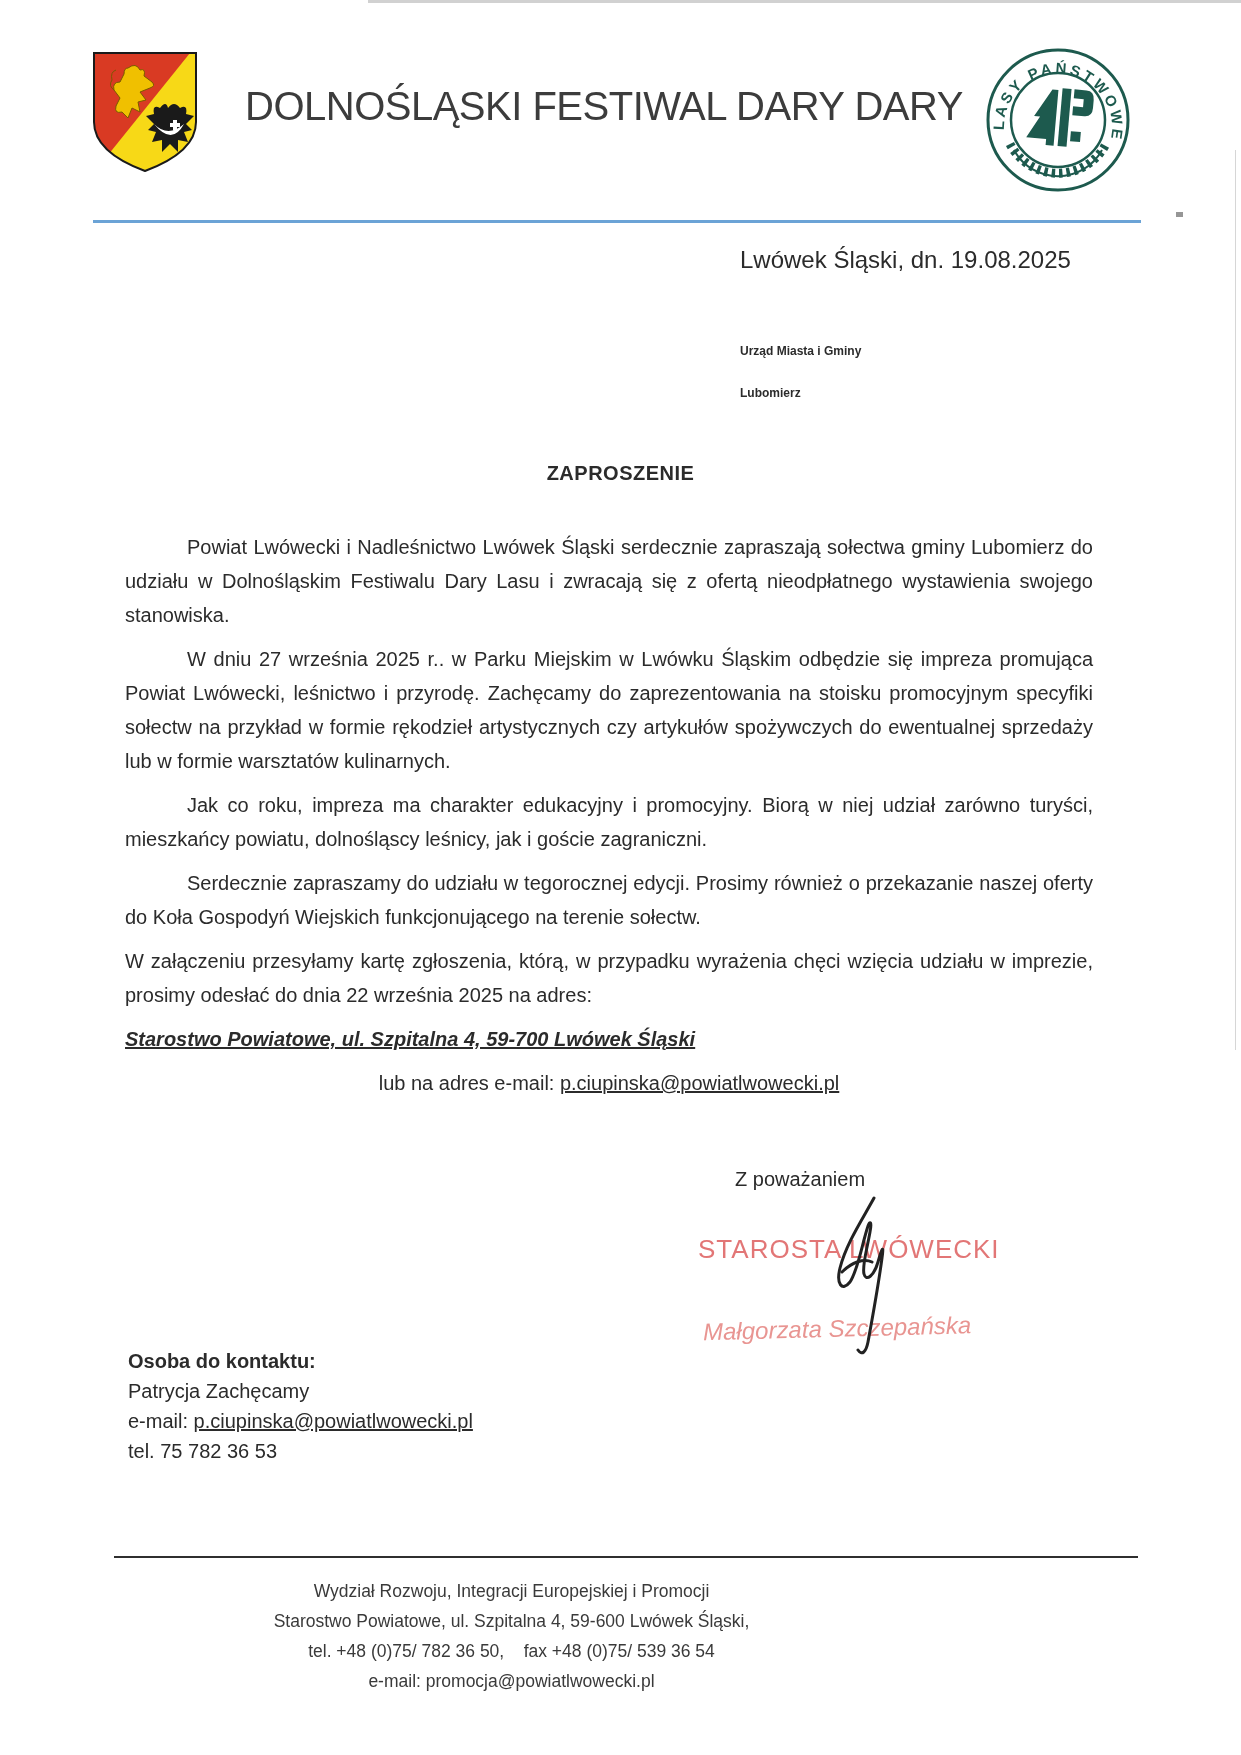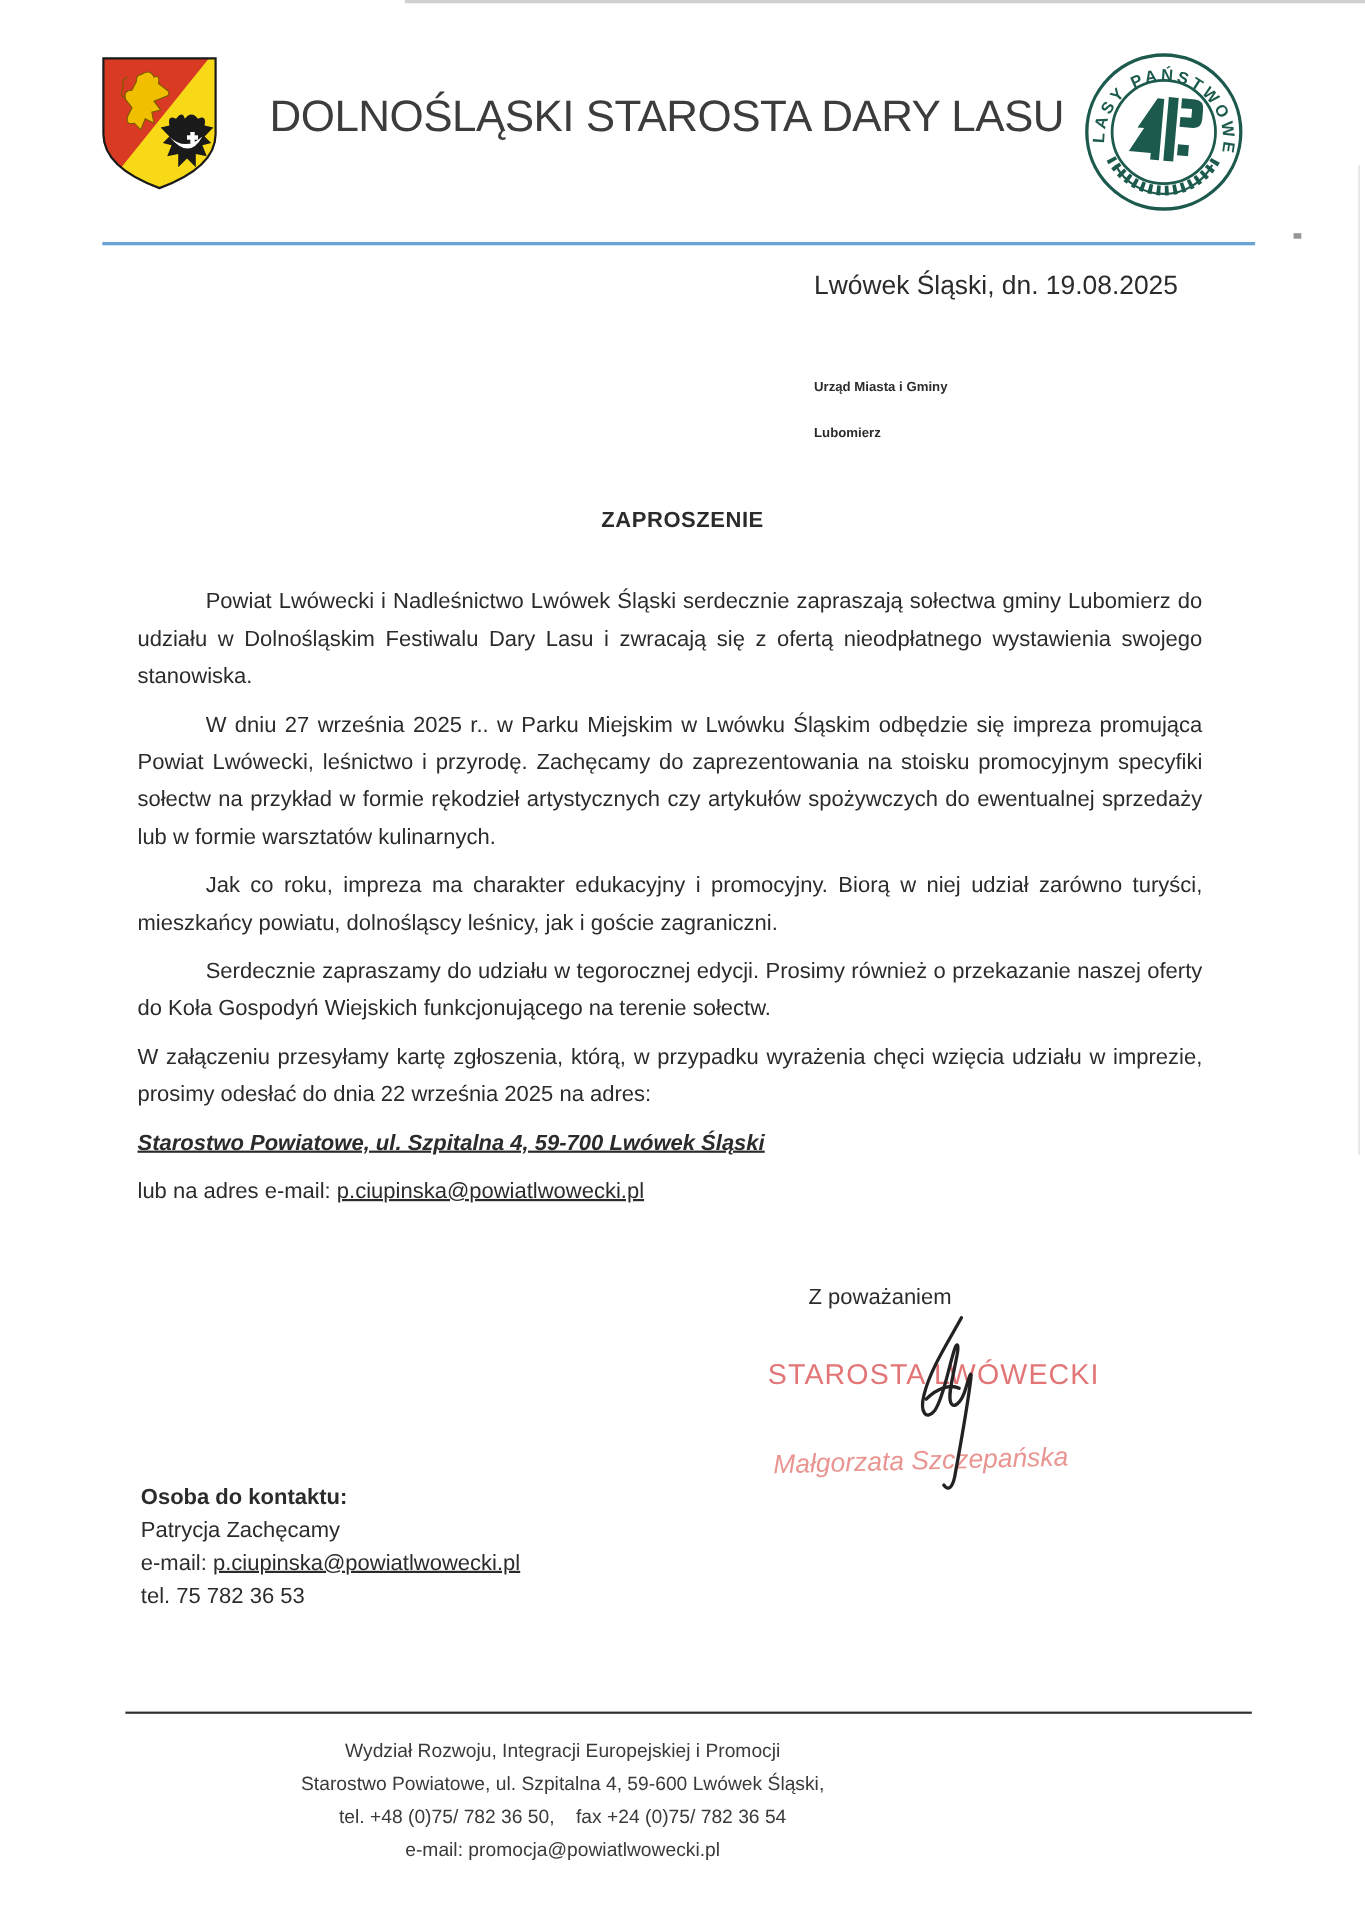--- a/index.html
+++ b/index.html
@@ -30,21 +30,21 @@
   .date-line{position:absolute;left:740px;top:246px;font-size:24px;}
   .recipient{position:absolute;left:740px;top:330px;font-size:12px;font-weight:700;line-height:42px;}
   .heading{position:absolute;left:0;top:462px;width:1241px;text-align:center;
            font-size:20px;font-weight:700;letter-spacing:.5px;}
   .body-text{position:absolute;left:125px;top:530px;width:968px;
              font-size:20px;line-height:34px;text-align:justify;}
   .body-text p{margin:0 0 10px 0;}
   .body-text p.indent{text-indent:62px;}
   .addr-line{margin:4px 0 10px 62px;font-style:italic;font-weight:700;
              text-decoration:underline;text-align:left;}
-  .mail-line{margin:0 0 0 62px;text-align:left;}
+  .mail-line{margin:0 0 0 62px;text-align:center;}
   .u{text-decoration:underline;}
   .closing{position:absolute;left:735px;top:1168px;font-size:20px;}
 
   
   .stamp-title{position:absolute;left:698px;top:1234px;width:480px;
                font-size:26px;letter-spacing:1px;color:#e06b6b;opacity:.92;white-space:nowrap;}
   .stamp-name{position:absolute;left:703px;top:1312px;width:480px;
               font-size:24px;font-style:italic;color:#e5837f;opacity:.85;
               transform:rotate(-1.5deg);white-space:nowrap;}
   .signature{position:absolute;left:812px;top:1192px;width:96px;height:170px;}
@@ -86,21 +86,21 @@
       <g>
         <path d="M78,58 q6,-8 12,0 q8,-4 6,6 l8,2 -8,8 6,6 -8,2 4,10 -10,-2 0,12 -8,-8 -8,8 0,-12 -10,2 4,-10 -8,-2 6,-6 -8,-8 8,-2 q-2,-10 6,-6 q6,-8 8,0 z" fill="#1a1a1a"></path>
         <path d="M64,74 q14,14 30,0 q-12,22 -30,0 z" fill="#ffffff"></path>
         <rect x="83" y="70" width="4" height="10" fill="#ffffff"></rect>
         <rect x="80" y="73" width="10" height="4" fill="#ffffff"></rect>
       </g>
     </g>
     <path d="M4,3 H106 V72 Q106 102 55 121 Q4 102 4 72 Z" fill="none" stroke="#1a1a1a" stroke-width="2"></path>
   </svg>
 
-  <div class="banner-title">DOLNOŚLĄSKI STAROSTA DARY LASU</div>
+  <div class="banner-title">DOLNOŚLĄSKI FESTIWAL DARY DARY</div>
 
   <svg class="lp-logo" viewBox="0 0 148 148">
     <defs>
       <path id="lpArc" d="M 22,96 A 54,54 0 1 1 126,96"></path>
     </defs>
     <circle cx="74" cy="74" r="70" fill="#ffffff" stroke="#1d5a4e" stroke-width="3"></circle>
     <circle cx="74" cy="74" r="47" fill="#ffffff" stroke="#1d5a4e" stroke-width="2.5"></circle>
     <text font-family="Liberation Sans, sans-serif" font-size="15" font-weight="bold" fill="#1d5a4e" letter-spacing="3">
       <textPath href="#lpArc" startOffset="6%">LASY PAŃSTWOWE</textPath>
     </text>
@@ -153,17 +153,17 @@
     <div class="head">Osoba do kontaktu:</div>
     <div>Patrycja Zachęcamy</div>
     <div><span>e-mail: </span><span class="u">p.ciupinska@powiatlwowecki.pl</span></div>
     <div>tel. 75 782 36 53</div>
   </div>
 
   <div class="footer-rule"></div>
   <div class="footer">
     <div>Wydział Rozwoju, Integracji Europejskiej i Promocji</div>
     <div>Starostwo Powiatowe, ul. Szpitalna 4, 59-600 Lwówek Śląski,</div>
-    <div>tel. +48 (0)75/ 782 36 50,    fax +24 (0)75/ 782 36 54</div>
+    <div>tel. +48 (0)75/ 782 36 50,    fax +48 (0)75/ 539 36 54</div>
     <div>e-mail: promocja@powiatlwowecki.pl</div>
   </div>
 
 </div>
 
 </body></html>

